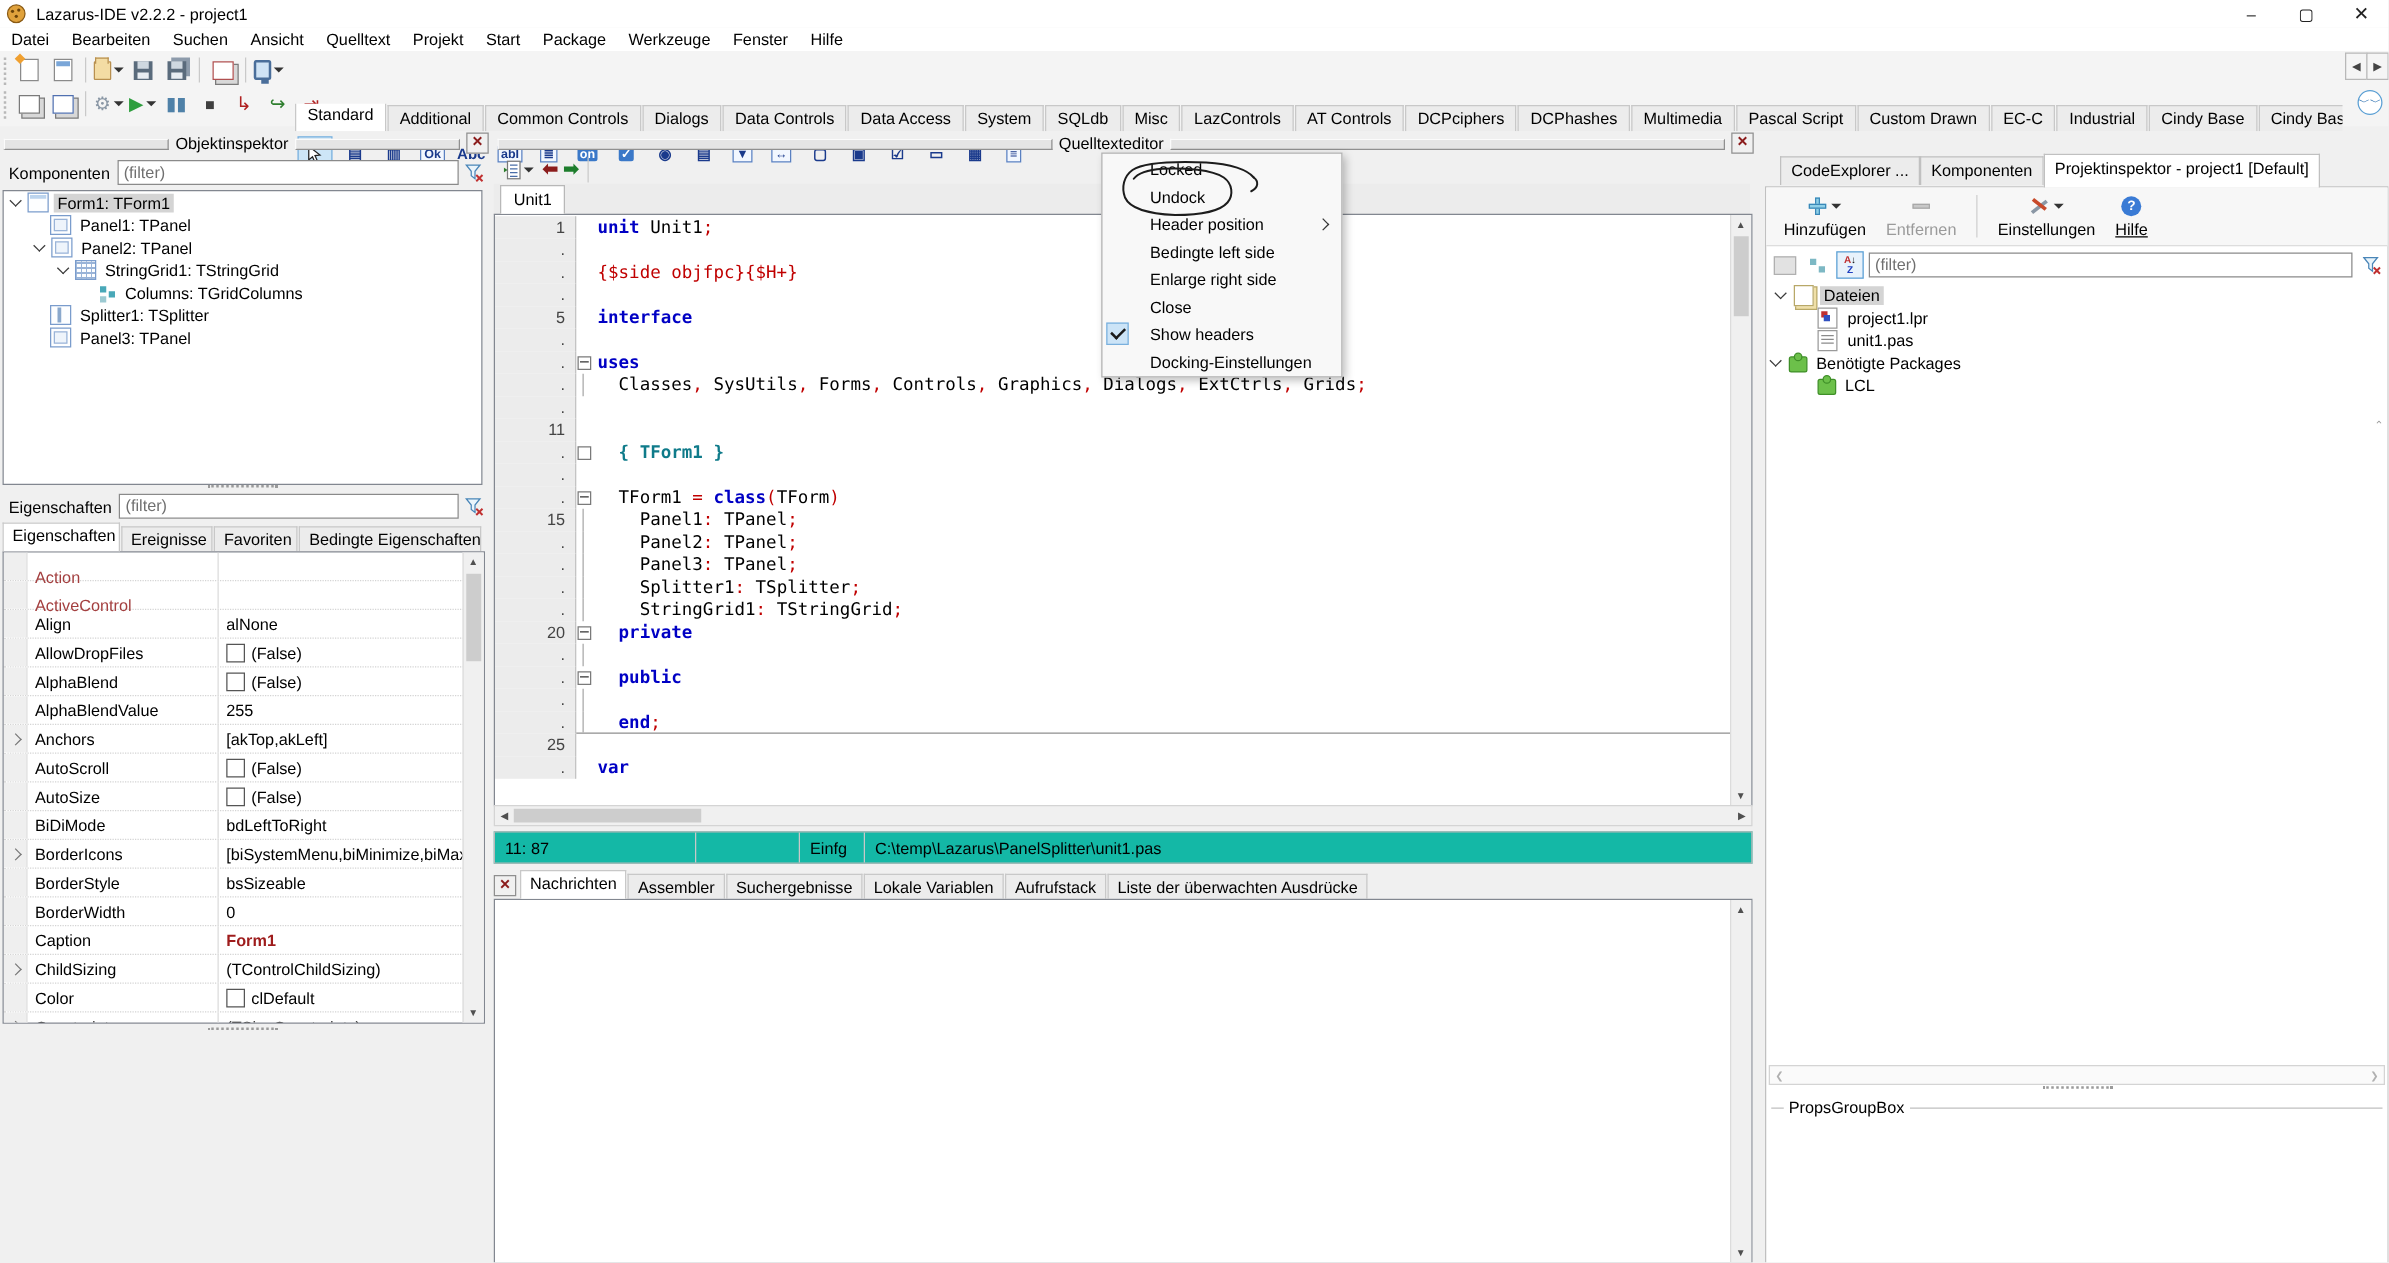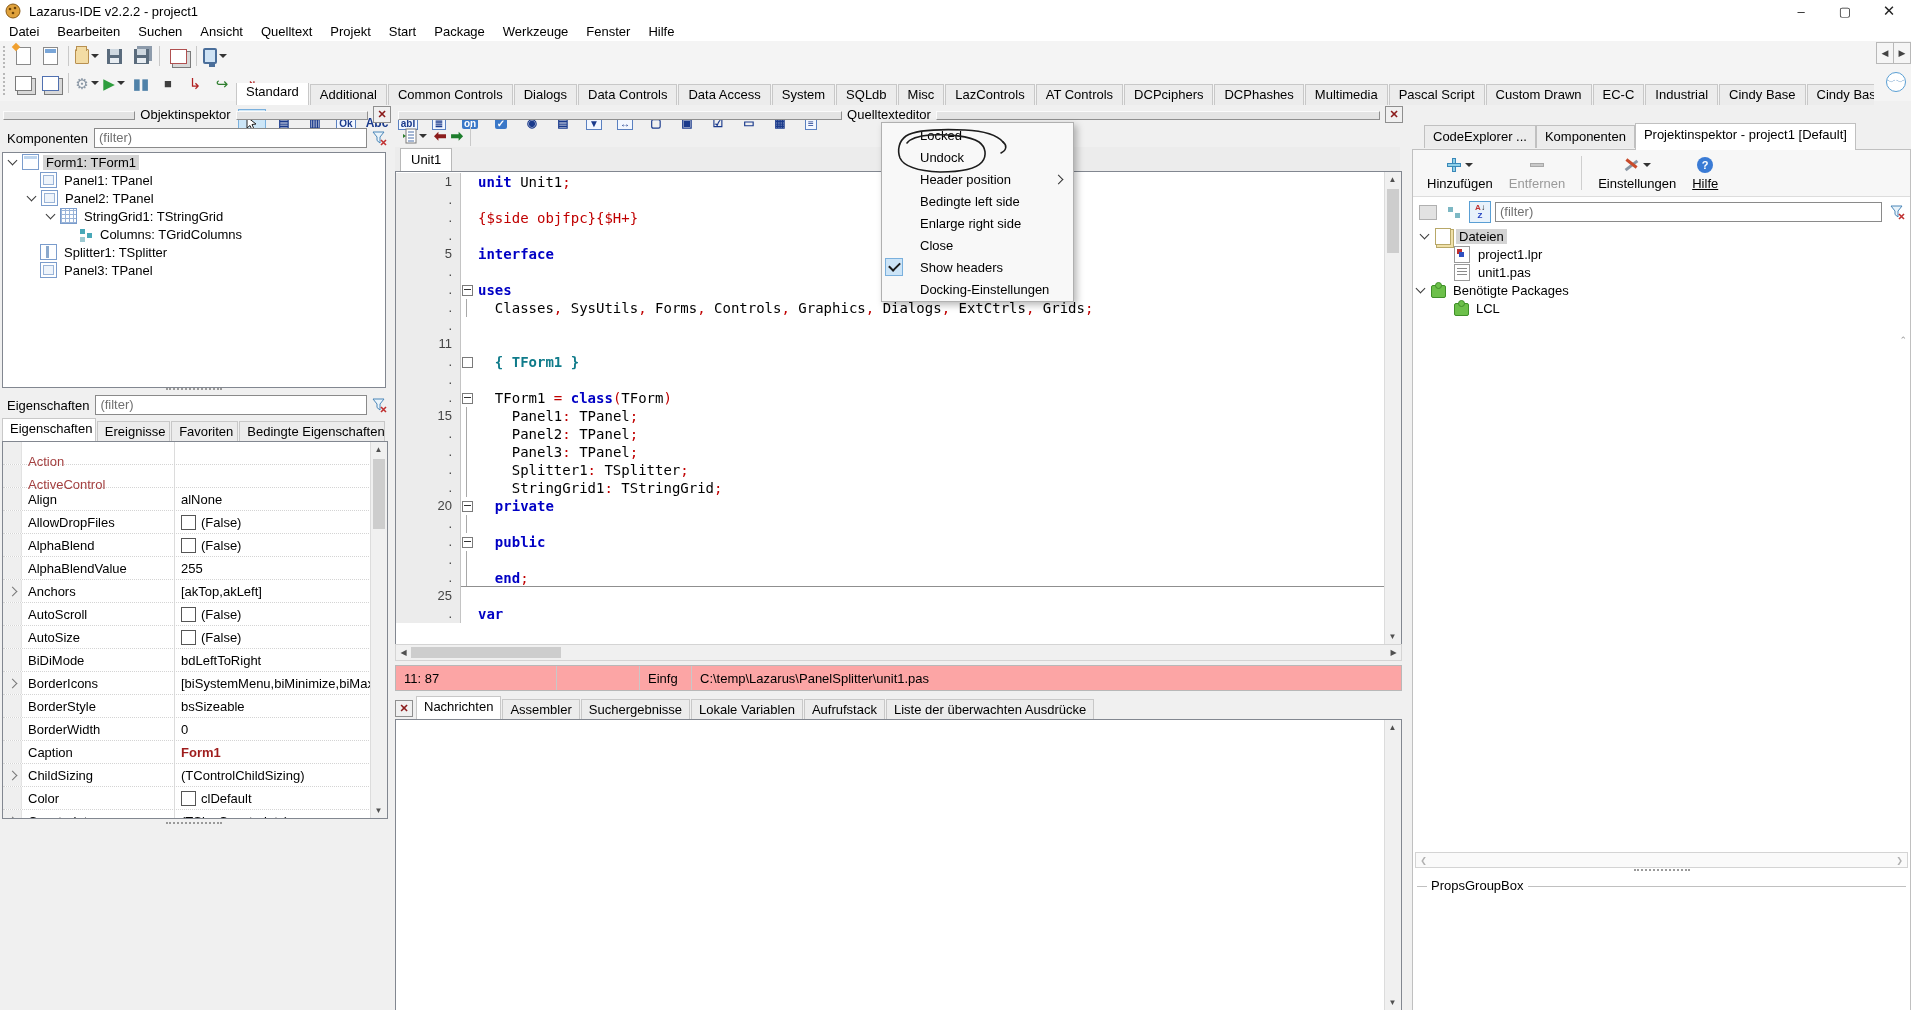--- a/index.html
+++ b/index.html
@@ -98,21 +98,21 @@
   .cl.div .rest{border-bottom:1px solid #8f8f8f;}
   .fold{width:17px;position:relative;flex:none;}
   .fold.guide::before{content:"";position:absolute;left:5px;top:0;bottom:0;border-left:1px solid #a8a8a8;}
   .fbox{position:absolute;left:1px;top:4px;width:9px;height:9px;border:1px solid #7a7a7a;background:#fff;}
   .fbox.minus::before{content:"";position:absolute;left:1px;right:1px;top:3px;border-top:1px solid #333;}
   .codeln{line-height:18px;}
   .k{color:#0000c4;font-weight:bold;}
   .y{color:#c00000;}
   .d{color:#c00000;}
   .c{color:#0f7b8a;font-weight:bold;}
-  #ed-status{background:#fca5a5;border:1px solid #b8b8b8;display:flex;align-items:center;height:24px;}
+  #ed-status{background:#14b8a6;border:1px solid #b8b8b8;display:flex;align-items:center;height:24px;}
   .stcell{height:100%;display:flex;align-items:center;border-right:1px solid #c8c8c8;padding-left:8px;white-space:nowrap;overflow:hidden;}
   
   #msg-tabs{display:flex;align-items:flex-end;height:22px;}
   #msg-content{background:#fff;border:1px solid #828790;}
   
   #pi-tabs{display:flex;align-items:center;height:25px;padding-left:12px;}
   .pitab{background:#ececec;border:1px solid #c0c0c0;border-bottom:none;padding:3px 8px;height:16px;white-space:nowrap;}
   .pitab.active{background:#fff;height:20px;position:relative;z-index:2;}
   #pi-body{background:#fff;border:1px solid #c0c0c0;}
   #pi-toolbar{display:flex;align-items:center;height:46px;background:#f7f7f7;border-bottom:1px solid #ddd;padding-left:6px;}

